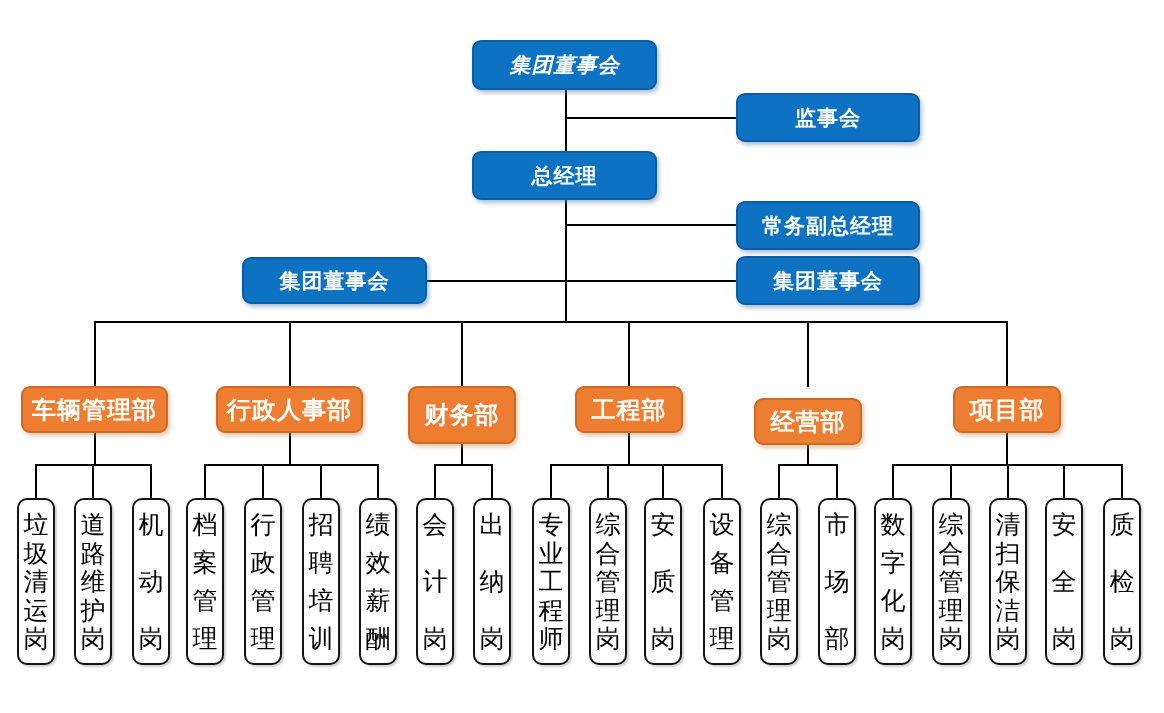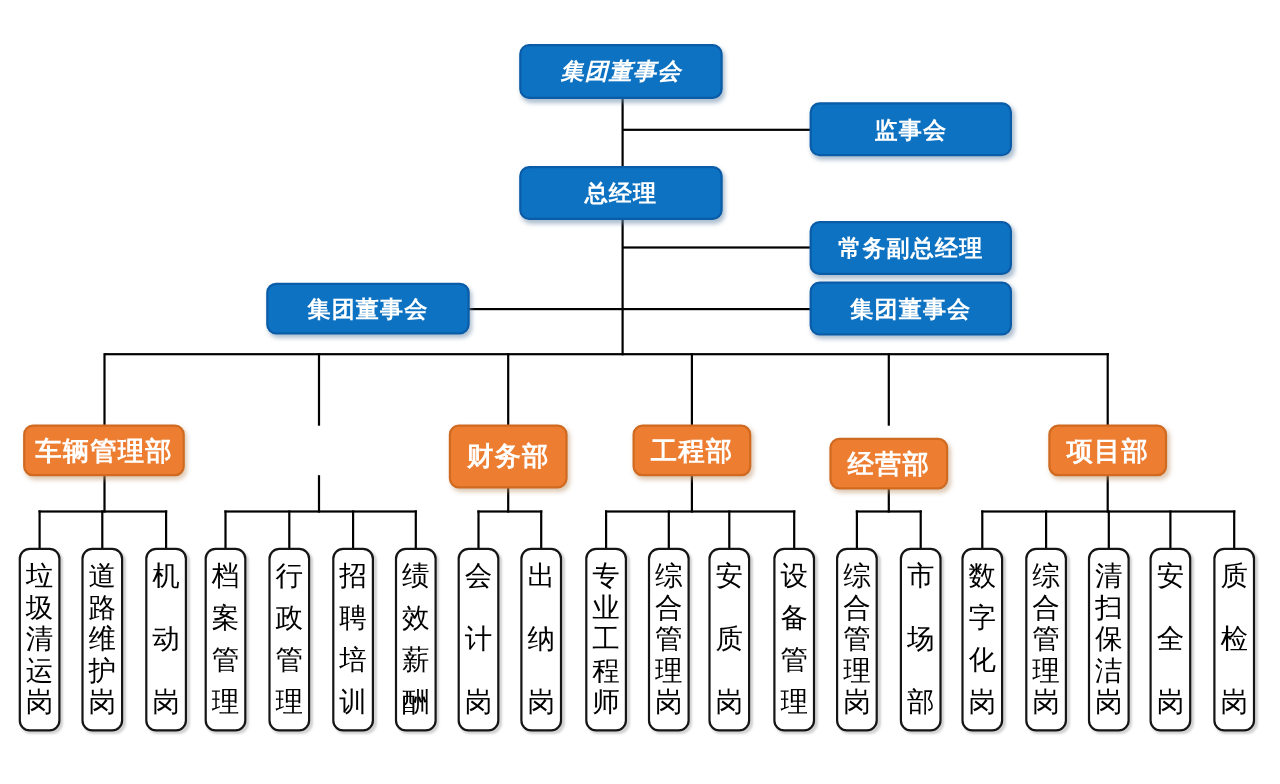--- a/index.html
+++ b/index.html
@@ -89,20 +89,21 @@
   <div class="line" style="left:1121px;top:464px;width:2px;height:35px;"></div>
 
   <div class="node blue" style="left:472px;top:40px;width:185px;height:50px;font-style:italic;">集团董事会</div>
   <div class="node blue" style="left:736px;top:93px;width:184px;height:49px;">监事会</div>
   <div class="node blue" style="left:472px;top:151px;width:185px;height:49px;">总经理</div>
   <div class="node blue" style="left:736px;top:201px;width:184px;height:49px;text-align:right;">常务副总经理</div>
   <div class="node blue" style="left:242px;top:257px;width:185px;height:47px;">集团董事会</div>
   <div class="node blue" style="left:736px;top:256px;width:184px;height:49px;">集团董事会</div>
 
   <div class="node orange" style="left:21px;top:386px;width:147px;height:47px;">车辆管理部</div>
+  <div class="node orange" style="left:216px;top:386px;width:147px;height:47px;">行政人事部</div>
   <div class="node orange" style="left:408px;top:386px;width:108px;height:58px;">财务部</div>
   <div class="node orange" style="left:575px;top:386px;width:108px;height:47px;">工程部</div>
   <div class="node orange" style="left:754px;top:386px;width:108px;height:47px;margin-top:12px;">经营部</div>
   <div class="node orange" style="left:953px;top:386px;width:108px;height:47px;text-align:right;">项目部</div>
 
   <div class="pos vbox" style="left:17px;">
       <span>垃</span>
       <span>圾</span>
       <span>清</span>
       <span>运</span>

